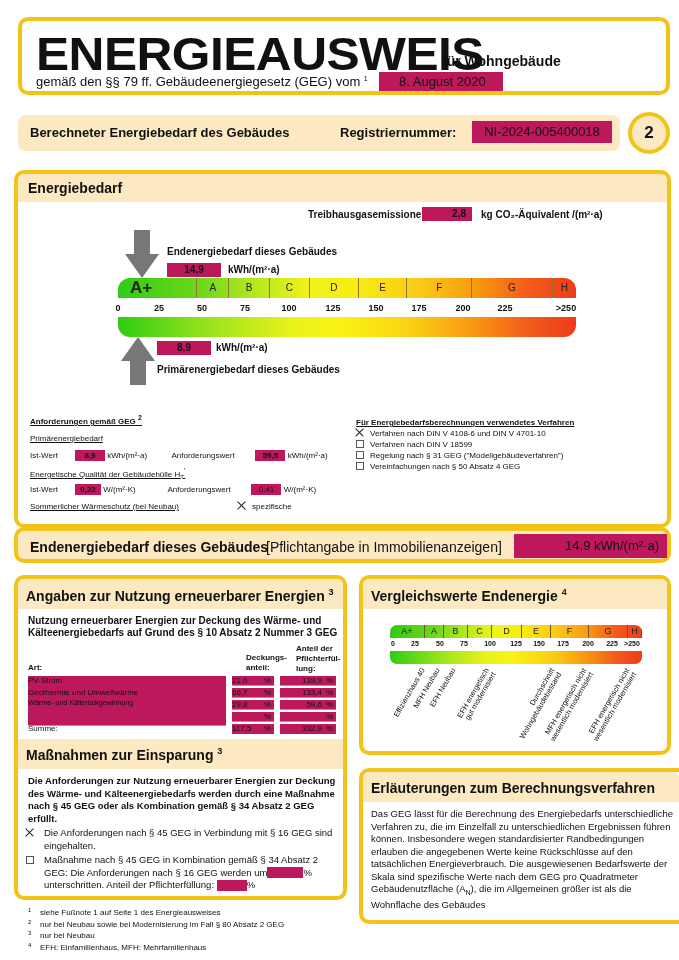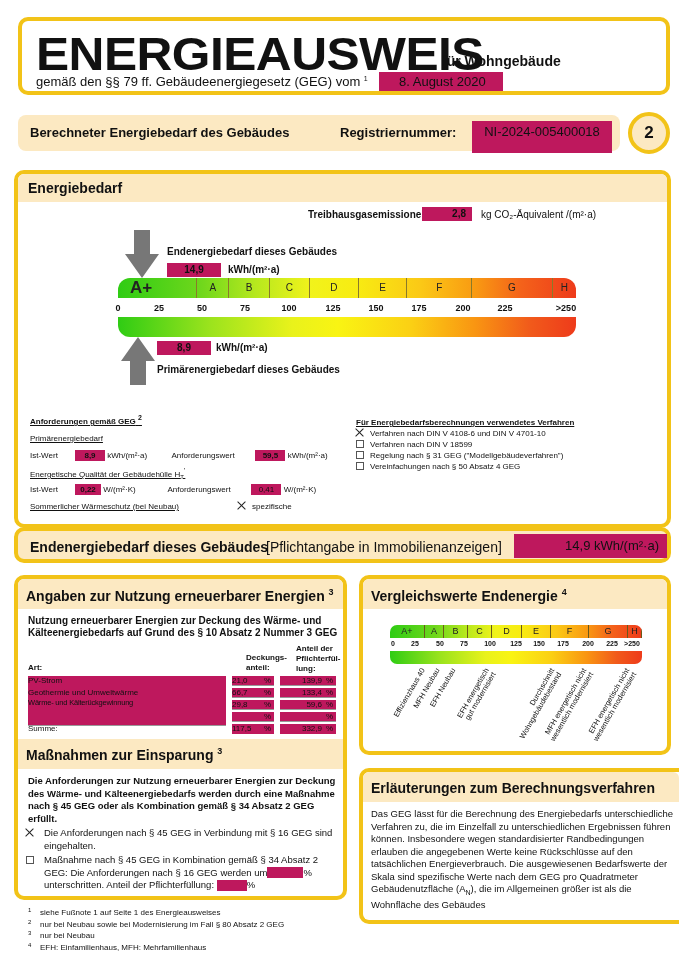--- a/index.html
+++ b/index.html
@@ -16,29 +16,29 @@
   #hdr { left: 18px; top: 17px; width: 652px; height: 78px; }
   #title { position:absolute; left: 14px; top: 6px; font-size: 46px; font-weight: bold; letter-spacing: -0.5px; transform: scaleX(1.08); transform-origin: left; }
   #subtitle { position:absolute; left: 420px; top: 32px; font-size: 14px; font-weight: bold; }
   #gemass { position:absolute; left: 14px; top: 53px; font-size: 13px; }
   #date { position:absolute; left: 357px; top: 51px; width: 124px; height: 19px; font-size: 13px; padding-left: 20px; line-height: 19px; }
 
   
   #strip { left: 18px; top: 115px; width: 602px; height: 36px; border-radius: 8px; background: #fce9c2; }
   #strip-title { position:absolute; left: 12px; top: 10px; font-size: 13px; font-weight: bold; }
   #reg-label { position:absolute; left: 322px; top: 10px; font-size: 13px; font-weight: bold; }
-  #reg-value { position:absolute; left: 454px; top: 6px; width: 140px; height: 32px; font-size: 13px; text-align: center; line-height: 22px; }
+  #reg-value { position:absolute; left: 454px; top: 6px; width: 140px; height: 22px; font-size: 13px; text-align: center; line-height: 22px; }
   #pagenum { left: 628px; top: 112px; width: 42px; height: 42px; border: 4px solid #f2c318; border-radius: 50%; background: #fce9c2; text-align: center; line-height: 34px; font-weight: bold; font-size: 17px; }
 
   
   #eb { left: 14px; top: 170px; width: 657px; height: 358px; }
   #eb-head { position:absolute; left:0; top:0; right:0; height: 28px; border-radius: 6px 6px 0 0; padding: 6px 10px; font-weight: bold; font-size: 14px; }
   #thg-label { position:absolute; left: 290px; top: 35px; font-size: 10px; font-weight: bold; }
   #thg-val { position:absolute; left: 404px; top: 33px; width: 50px; height: 14px; font-size: 10px; font-weight: bold; text-align: right; padding-right: 6px; line-height: 14px; }
-  #thg-unit { position:absolute; left: 463px; top: 35px; font-size: 10px; font-weight: normal; }
+  #thg-unit { position:absolute; left: 463px; top: 35px; font-size: 10px; font-weight: bold; }
 
   .arrow-down { position:absolute; width: 34px; height: 48px; }
   #scale-top { position:absolute; left: 100px; top: 104px; width: 458px; height: 20px; border-radius: 12px 12px 0 0; display: flex; overflow: hidden;
     background: linear-gradient(to right, #2fcc14 0%, #6fd71c 18%, #b6e81e 30%, #f1f31b 42%, #f8ec12 52%, #fbc916 66%, #f99a12 78%, #f4621a 88%, #ee3b1b 100%); }
   .seg { height: 100%; border-right: 1px solid #8a7a2a; font-size: 10px; text-align: center; line-height: 20px; color: #222; }
   .seg:last-child { border-right: none; }
   #scale-ticks { position:absolute; left: 96px; top: 129px; width: 468px; height: 12px; font-size: 9px; font-weight: bold; }
   #scale-ticks span { position:absolute; top:0; transform: translateX(-50%); }
   #scale-bottom { position:absolute; left: 100px; top: 143px; width: 458px; height: 20px; border-radius: 0 0 12px 12px;
     background: linear-gradient(to right, #2fcc14 0%, #9be31d 20%, #e9f21b 38%, #f9f413 48%, #fbd014 64%, #f99512 78%, #f15a1b 90%, #ee3b1b 100%); }

